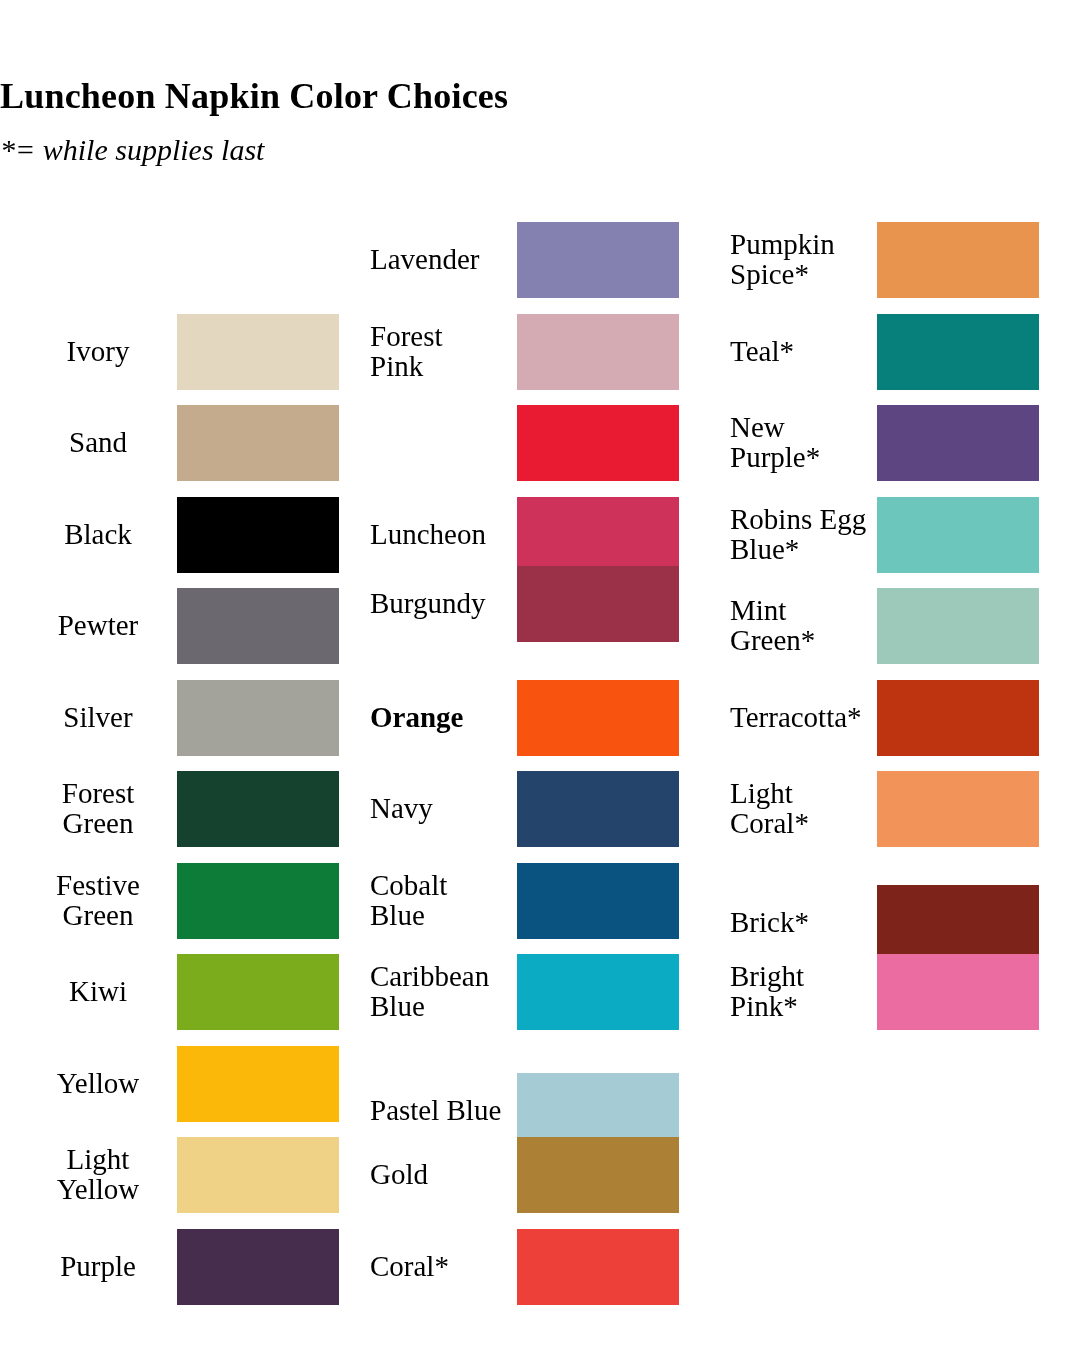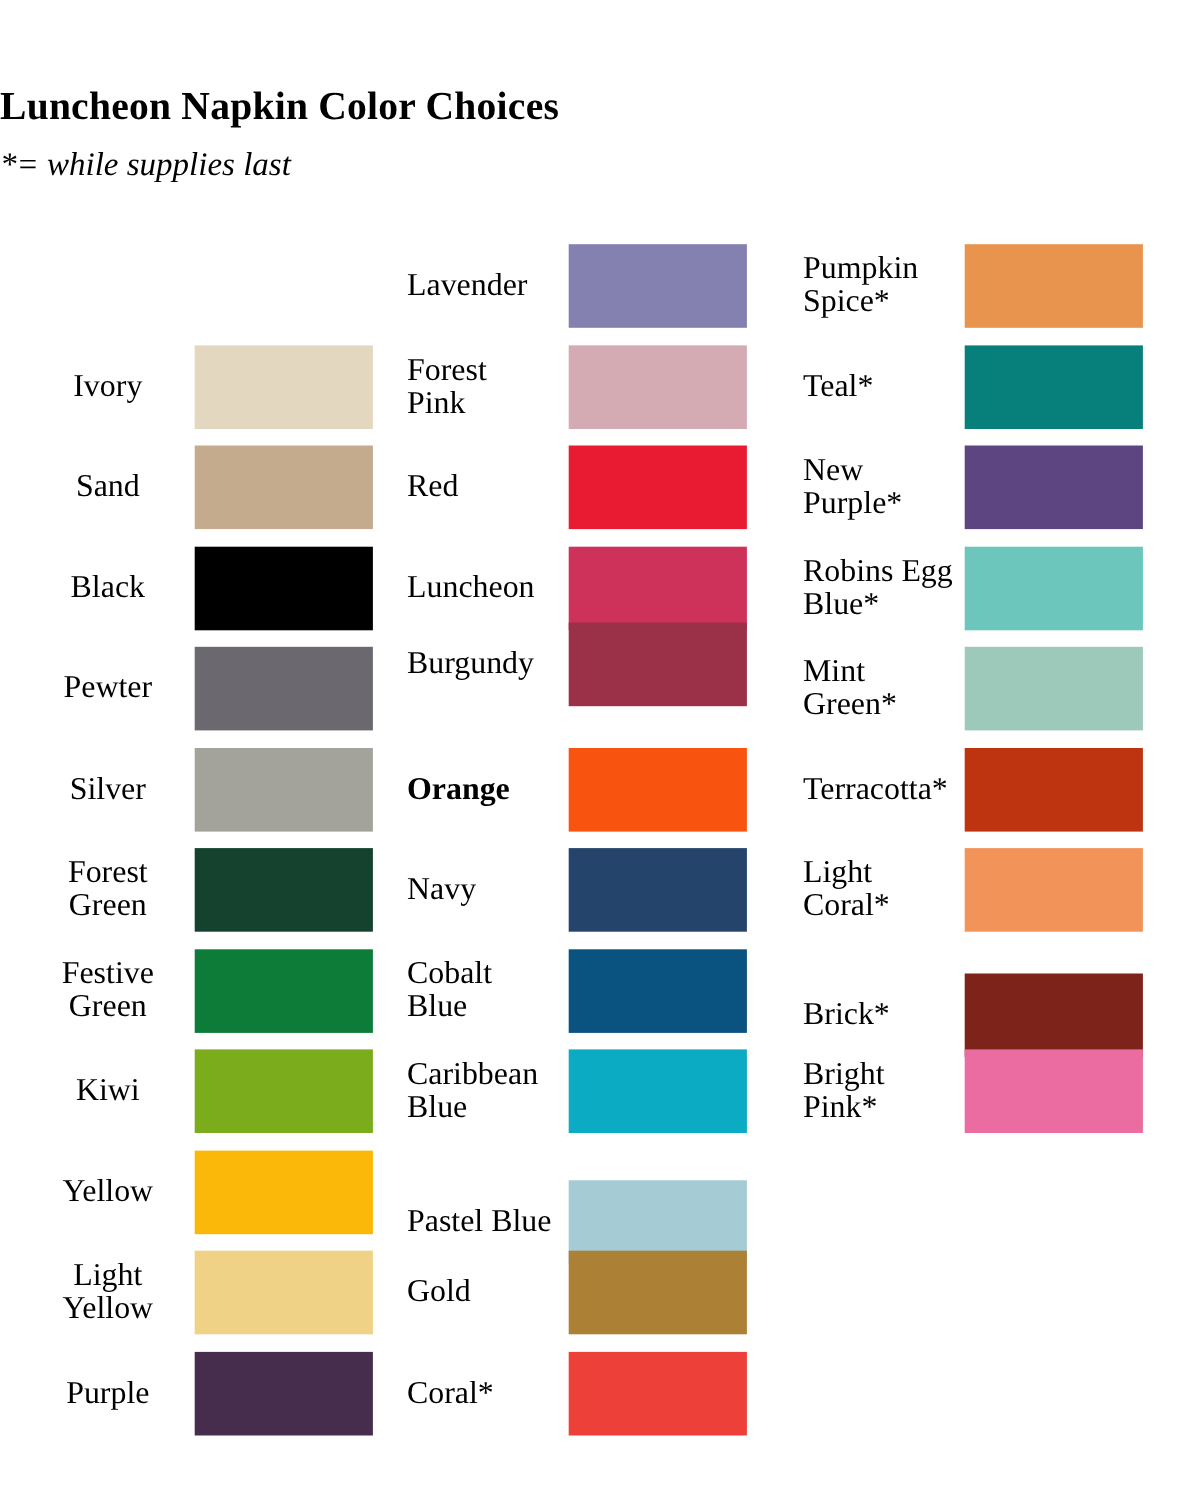--- a/index.html
+++ b/index.html
@@ -164,21 +164,20 @@
       <div class="swatch-row" style="top: 0px;">
         <div class="swatch-label">Lavender</div>
         <div class="swatch-chip" style="background-color: rgb(132, 128, 176);"></div>
       </div>
       <div class="swatch-row" style="top: 91.5px;">
         <div class="swatch-label">Forest
 Pink</div>
         <div class="swatch-chip" style="background-color: rgb(212, 170, 179);"></div>
       </div>
       <div class="swatch-row" style="top: 183px;">
-        <div class="swatch-label">Red</div>
         <div class="swatch-chip" style="background-color: rgb(232, 27, 51);"></div>
       </div>
       <div class="swatch-row" style="top: 274.5px;">
         <div class="swatch-label">Luncheon</div>
         <div class="swatch-chip" style="background-color: rgb(206, 49, 89);"></div>
       </div>
       <div class="swatch-row" style="top: 344px;">
         <div class="swatch-label">Burgundy</div>
         <div class="swatch-chip" style="background-color: rgb(155, 49, 72);"></div>
       </div>

